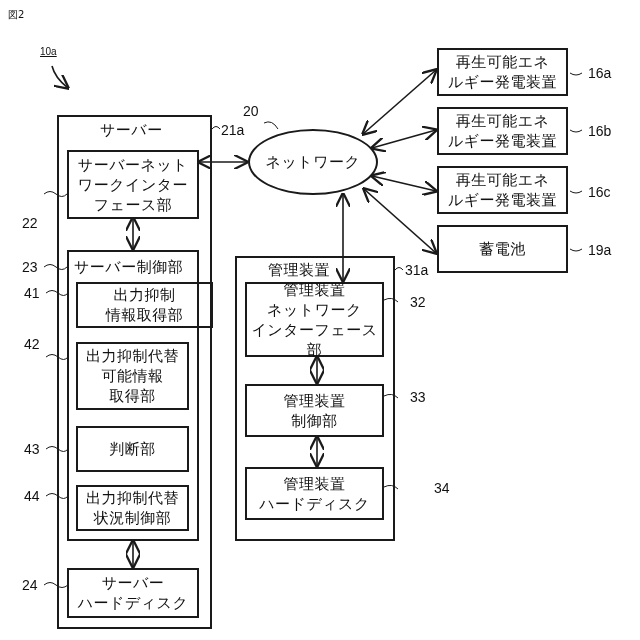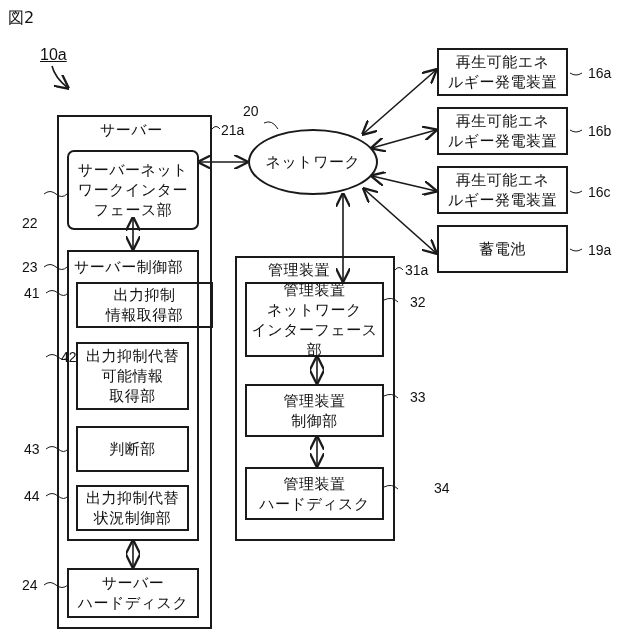--- a/index.html
+++ b/index.html
@@ -5,22 +5,22 @@
   html, body { margin:0; padding:0; background:#ffffff; }
   body { width:640px; height:640px; position:relative; overflow:hidden;
          font-family: "DejaVu Sans", "Liberation Sans", sans-serif; color:#111; }
   svg.lines { position:absolute; left:0; top:0; width:640px; height:640px; }
   .box { position:absolute; border:2px solid #1a1a1a; box-sizing:border-box; background:transparent;
          display:flex; align-items:center; justify-content:center; text-align:center; }
   .outer { align-items:flex-start; }
   .lbl { font-size:15px; line-height:20px; white-space:pre-line; letter-spacing:0.5px; }
   .ref { position:absolute; font-size:14px; font-family:"Liberation Sans", sans-serif; }
   .title-lbl { position:absolute; font-size:15px; letter-spacing:0.5px; }
-  .fig { position:absolute; left:8px; top:8px; font-size:16px; }
-  .diag { position:absolute; left:40px; top:46px; font-size:16px; text-decoration:underline;
+  .fig { position:absolute; left:8px; top:8px; font-size:10px; }
+  .diag { position:absolute; left:40px; top:46px; font-size:10px; text-decoration:underline;
           font-family:"Liberation Sans", sans-serif; }
   .ellipse { position:absolute; left:248px; top:129px; width:130px; height:66px; border:2px solid #1a1a1a;
              border-radius:50%; box-sizing:border-box; display:flex; align-items:center; justify-content:center; }
 </style>
 </head>
 <body>
 
 <svg class="lines" viewBox="0 0 640 640">
   <defs>
     <marker id="ah" viewBox="0 0 10 10" refX="9" refY="5" markerWidth="9" markerHeight="9" orient="auto-start-reverse">
@@ -67,21 +67,21 @@
   </g>
 </svg>
 
 <div class="fig">図2</div>
 <div class="diag">10a</div>
 
 <div class="box outer" style="left:57px;top:115px;width:155px;height:514px;"></div>
 <div class="title-lbl" style="left:100px;top:121px;">サーバー</div>
 <div class="ref" style="left:221px;top:122px;">21a</div>
 
-<div class="box" style="left:67px;top:150px;width:132px;height:80px;border-radius:7px;">
+<div class="box" style="left:67px;top:150px;width:132px;height:69px;">
   <span class="lbl">サーバーネット
 ワークインター
 フェース部</span>
 </div>
 <div class="ref" style="left:22px;top:185px;margin-top:30px;">22</div>
 
 <div class="box outer" style="left:67px;top:250px;width:132px;height:291px;"></div>
 <div class="title-lbl" style="left:74px;top:258px;">サーバー制御部</div>
 <div class="ref" style="left:22px;top:259px;">23</div>
 
@@ -89,21 +89,21 @@
   <span class="lbl">出力抑制
 情報取得部</span>
 </div>
 <div class="ref" style="left:24px;top:285px;">41</div>
 
 <div class="box" style="left:76px;top:342px;width:113px;height:68px;">
   <span class="lbl">出力抑制代替
 可能情報
 取得部</span>
 </div>
-<div class="ref" style="left:24px;top:349px;margin-left:37px;">42</div>
+<div class="ref" style="left:24px;top:336px;">42</div>
 
 <div class="box" style="left:76px;top:426px;width:113px;height:46px;">
   <span class="lbl">判断部</span>
 </div>
 <div class="ref" style="left:24px;top:441px;">43</div>
 
 <div class="box" style="left:76px;top:485px;width:113px;height:46px;">
   <span class="lbl">出力抑制代替
 状況制御部</span>
 </div>

